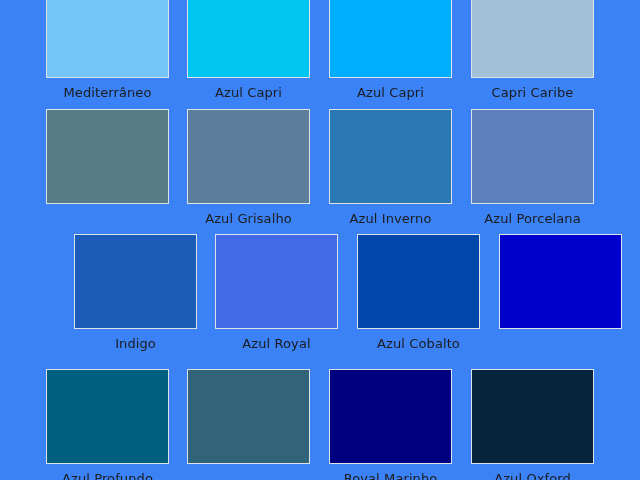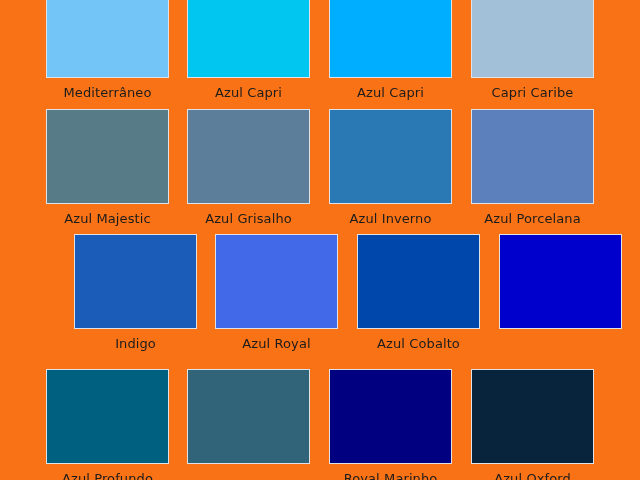--- a/index.html
+++ b/index.html
@@ -54,42 +54,41 @@
   .col-3 { left: 471px; }
   
   .row-0 { top: -17px; }
   .row-1 { top: 109px; }
   .row-2 { top: 234px; padding-left: 28px; }
   .row-3 { top: 369px; }
 </style>
 </head>
 <body style="background-color: rgb(255, 255, 255);">
 
-<div id="palette-grid" style="background-color: #f97316;">
+<div id="palette-grid" style="background-color: #3b82f6;">
 
   <div class="swatch-cell col-0 row-0">
     <span class="swatch-chip" style="background-color: rgb(116, 197, 247); border-color: rgb(223, 227, 232);"></span>
     <span class="swatch-label" style="color: rgb(28, 28, 28);">Mediterrâneo</span>
   </div>
   <div class="swatch-cell col-1 row-0">
     <span class="swatch-chip" style="background-color: rgb(0, 198, 240); border-color: rgb(223, 227, 232);"></span>
     <span class="swatch-label" style="color: rgb(28, 28, 28);">Azul Capri</span>
   </div>
   <div class="swatch-cell col-2 row-0">
     <span class="swatch-chip" style="background-color: rgb(0, 174, 255); border-color: rgb(223, 227, 232);"></span>
     <span class="swatch-label" style="color: rgb(28, 28, 28);">Azul Capri</span>
   </div>
   <div class="swatch-cell col-3 row-0">
     <span class="swatch-chip" style="background-color: rgb(162, 192, 216); border-color: rgb(223, 227, 232);"></span>
     <span class="swatch-label" style="color: rgb(28, 28, 28);">Capri Caribe</span>
   </div>
 
   <div class="swatch-cell col-0 row-1">
     <span class="swatch-chip" style="background-color: rgb(87, 123, 135); border-color: rgb(223, 227, 232);"></span>
-    <span class="swatch-label" style="color: rgb(28, 28, 28);">Azul Majestic</span>
   </div>
   <div class="swatch-cell col-1 row-1">
     <span class="swatch-chip" style="background-color: rgb(93, 126, 155); border-color: rgb(223, 227, 232);"></span>
     <span class="swatch-label" style="color: rgb(28, 28, 28);">Azul Grisalho</span>
   </div>
   <div class="swatch-cell col-2 row-1">
     <span class="swatch-chip" style="background-color: rgb(43, 121, 180); border-color: rgb(223, 227, 232);"></span>
     <span class="swatch-label" style="color: rgb(28, 28, 28);">Azul Inverno</span>
   </div>
   <div class="swatch-cell col-3 row-1">

